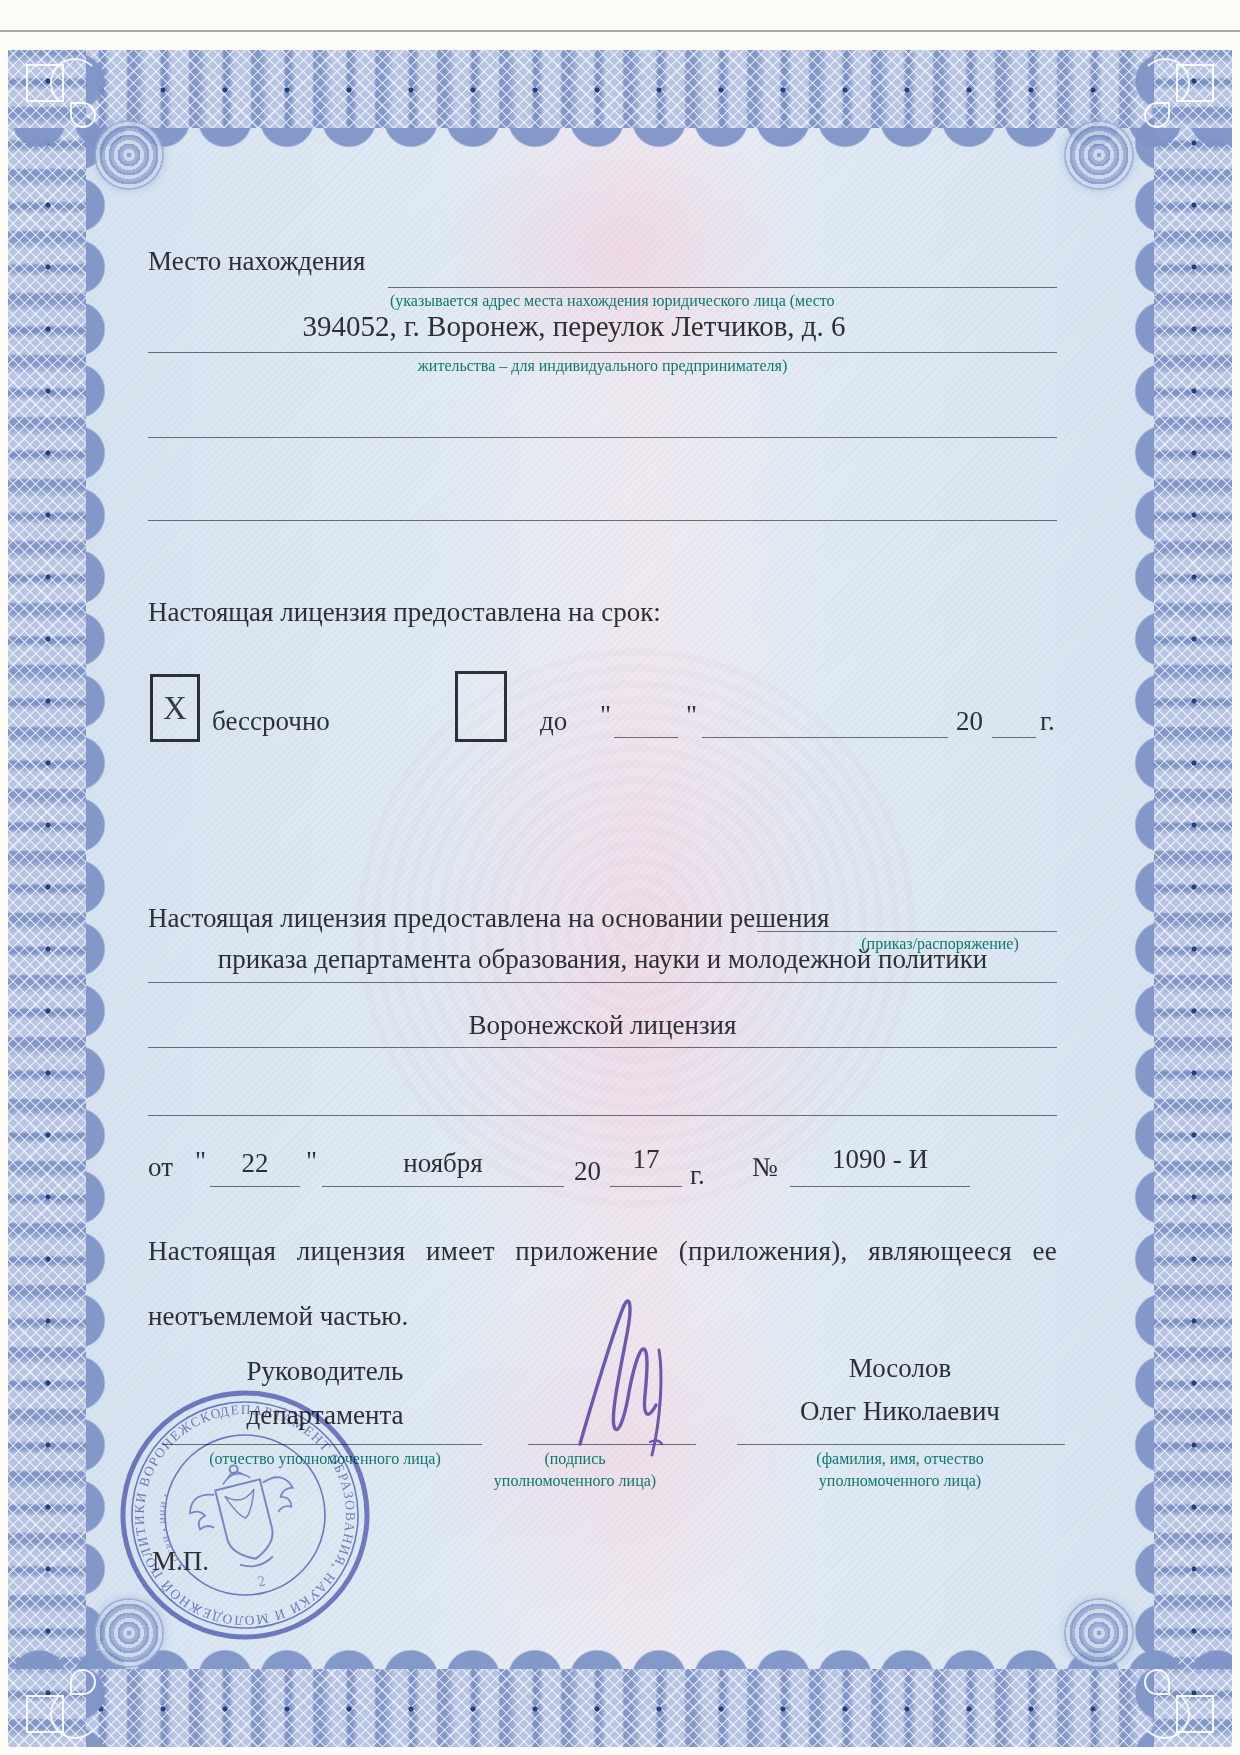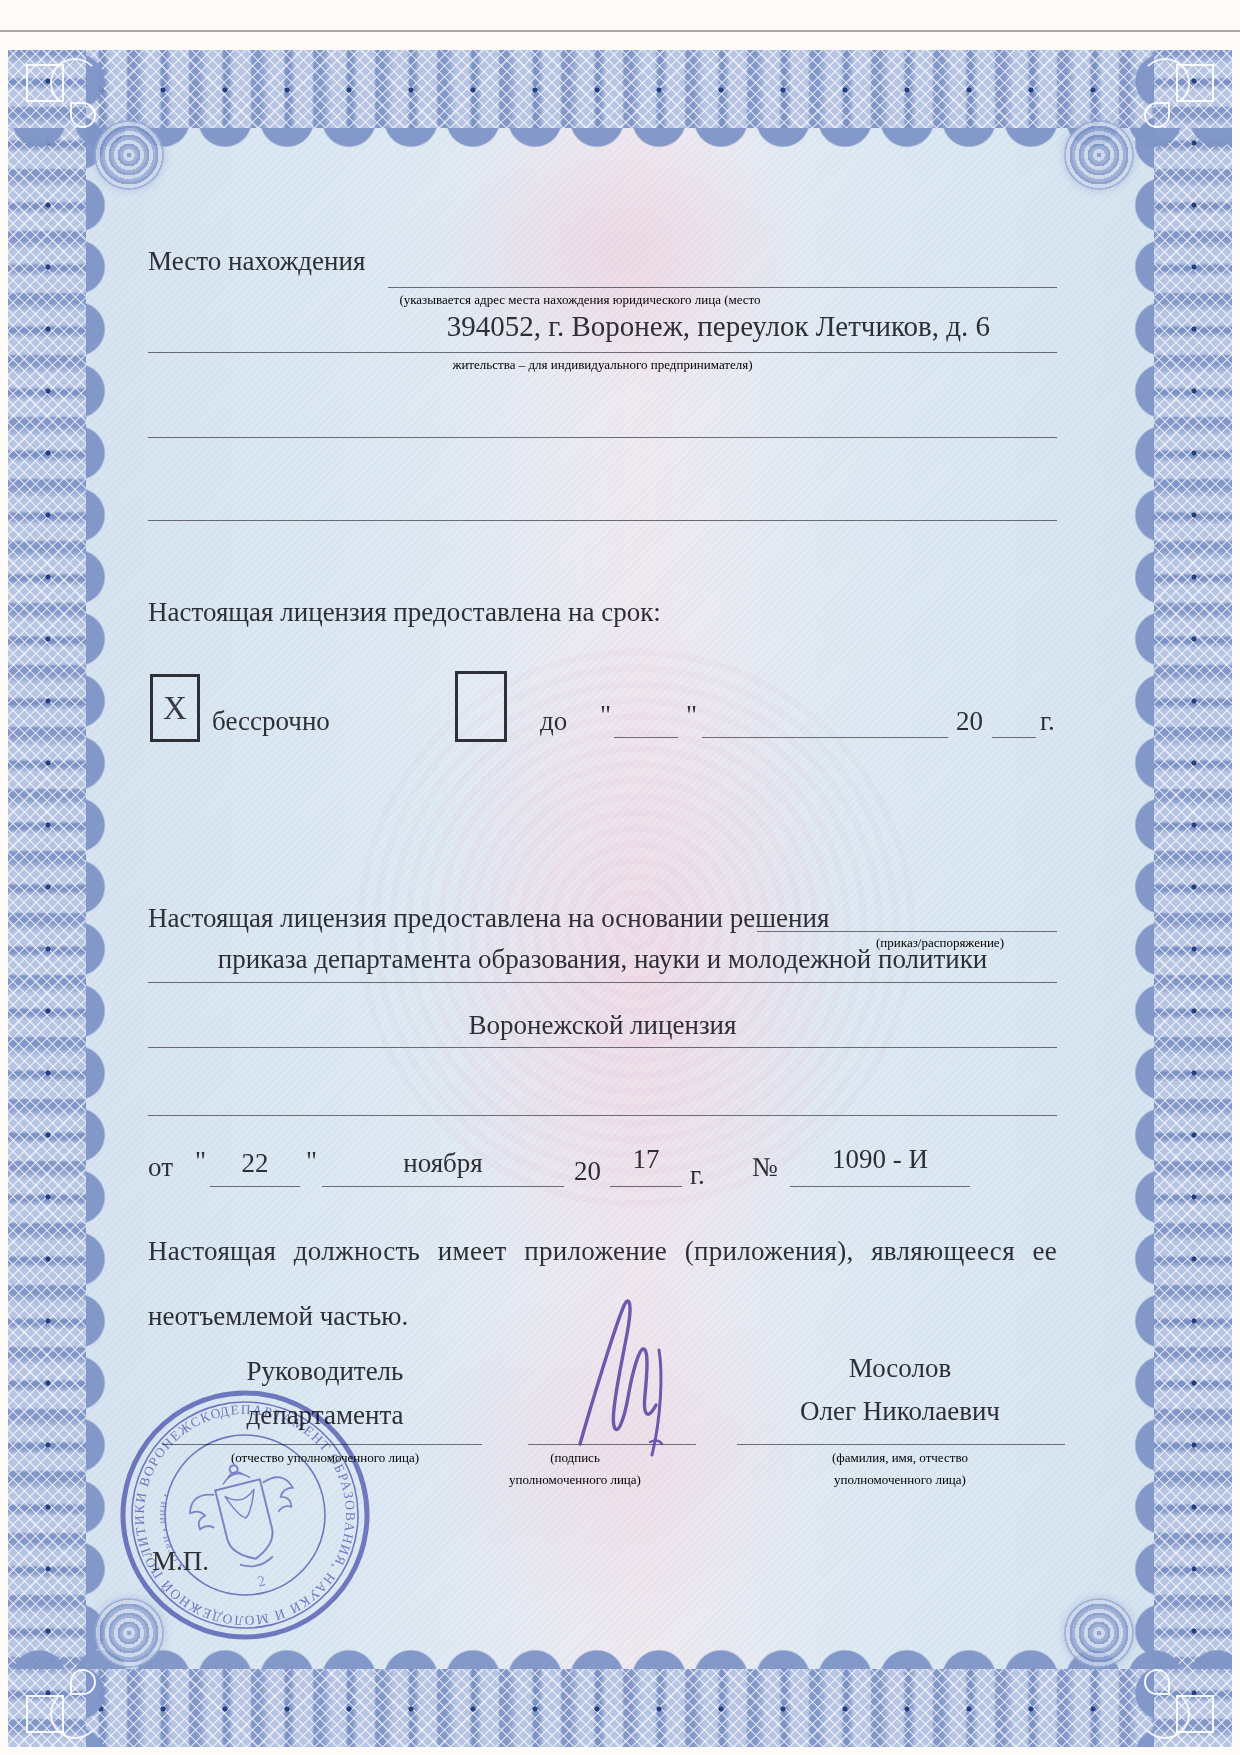--- a/index.html
+++ b/index.html
@@ -80,21 +80,21 @@
       linear-gradient(90deg, #d7e4f0 0%, #dfeaf3 32%, #ecebf2 46%, #f0e9f0 52%, #ecebf2 58%, #dfeaf3 70%, #d7e4f0 100%);
   }
   .inner::before{content:"";position:absolute;inset:0;
     background:repeating-linear-gradient(135deg, rgba(140,170,210,.07) 0 2px, rgba(255,255,255,0) 2px 5px);}
   .inner::after{content:"";position:absolute;left:270px;top:520px;width:560px;height:560px;border-radius:50%;
     background:repeating-radial-gradient(circle at 50% 50%, rgba(214,160,190,.07) 0 7px, rgba(255,255,255,0) 7px 16px);}
 
   
   .t{position:absolute;font-size:27px;line-height:1.15;white-space:nowrap;color:#2e2e35;}
   .t-c{text-align:center;white-space:normal;}
-  .cap{position:absolute;font-size:13px;color:#000000;text-align:center;white-space:nowrap;}
+  .cap{position:absolute;font-size:16px;color:#0f766e;text-align:center;white-space:nowrap;}
   .rule{position:absolute;height:0;border-top:1.5px solid #53535c;opacity:.85;}
   .addr{font-size:29px;}
   .just{white-space:normal;text-align:justify;text-align-last:justify;width:909px;letter-spacing:.3px;word-spacing:6px;}
 
   .checkbox{position:absolute;border:3px solid #2f2f37;background:rgba(255,255,255,.08);
     display:flex;align-items:center;justify-content:center;font-size:33px;color:#3a3a44;}
 
   
   .seal{position:absolute;left:118px;top:1388px;width:254px;height:254px;transform:rotate(-14deg);
     opacity:.85;mix-blend-mode:multiply;}
@@ -133,21 +133,21 @@
 
     <div class="rosette" style="left:86px;top:70px;"></div>
     <div class="rosette" style="left:1056px;top:70px;"></div>
     <div class="rosette" style="left:86px;top:1548px;"></div>
     <div class="rosette" style="left:1056px;top:1548px;"></div>
   </div>
 
   <div class="t" style="left:148px;top:246px;">Место нахождения</div>
   <div class="rule" style="left:388px;top:287px;width:669px;"></div>
   <div class="cap" style="left:390px;top:292px;width:380px;">(указывается адрес места нахождения  юридического лица (место</div>
-  <div class="t t-c addr" style="left:130px;top:310px;width:860px;text-align:right;">394052, г. Воронеж, переулок Летчиков, д. 6</div>
+  <div class="t t-c addr" style="left:144px;top:310px;width:860px;">394052, г. Воронеж, переулок Летчиков, д. 6</div>
   <div class="rule" style="left:148px;top:352px;width:909px;"></div>
   <div class="cap" style="left:148px;top:357px;width:909px;">жительства – для индивидуального предпринимателя)</div>
   <div class="rule" style="left:148px;top:437px;width:909px;"></div>
   <div class="rule" style="left:148px;top:520px;width:909px;"></div>
 
   <div class="t" style="left:148px;top:597px;">Настоящая лицензия предоставлена на срок:</div>
 
   <div class="checkbox" style="left:150px;top:674px;width:44px;height:62px;">
     <span>X</span>
   </div>
@@ -181,21 +181,21 @@
   <div class="t t-c" style="left:322px;top:1148px;width:242px;">ноября</div>
   <div class="rule" style="left:322px;top:1186px;width:242px;"></div>
   <div class="t" style="left:574px;top:1156px;">20</div>
   <div class="t t-c" style="left:610px;top:1144px;width:72px;">17</div>
   <div class="rule" style="left:610px;top:1186px;width:72px;"></div>
   <div class="t" style="left:690px;top:1160px;">г.</div>
   <div class="t" style="left:752px;top:1152px;">№</div>
   <div class="t t-c" style="left:790px;top:1144px;width:180px;">1090 - И</div>
   <div class="rule" style="left:790px;top:1186px;width:180px;"></div>
 
-  <div class="t just" style="left:148px;top:1236px;">Настоящая должность имеет приложение (приложения), являющееся ее</div>
+  <div class="t just" style="left:148px;top:1236px;">Настоящая лицензия имеет приложение (приложения), являющееся ее</div>
   <div class="t" style="left:148px;top:1301px;">неотъемлемой частью.</div>
 
   <div class="t t-c" style="left:160px;top:1400px;width:330px;">департамента</div>
   <div class="t t-c" style="left:160px;top:1356px;width:330px;">Руководитель</div>
   <div class="rule" style="left:162px;top:1444px;width:320px;"></div>
   <div class="cap" style="left:160px;top:1450px;width:330px;">(отчество уполномоченного лица)</div>
 
   <div class="rule" style="left:528px;top:1444px;width:168px;"></div>
   <div class="cap" style="left:470px;top:1450px;width:210px;">(подпись</div>
   <div class="cap" style="left:470px;top:1472px;width:210px;">уполномоченного лица)</div>

